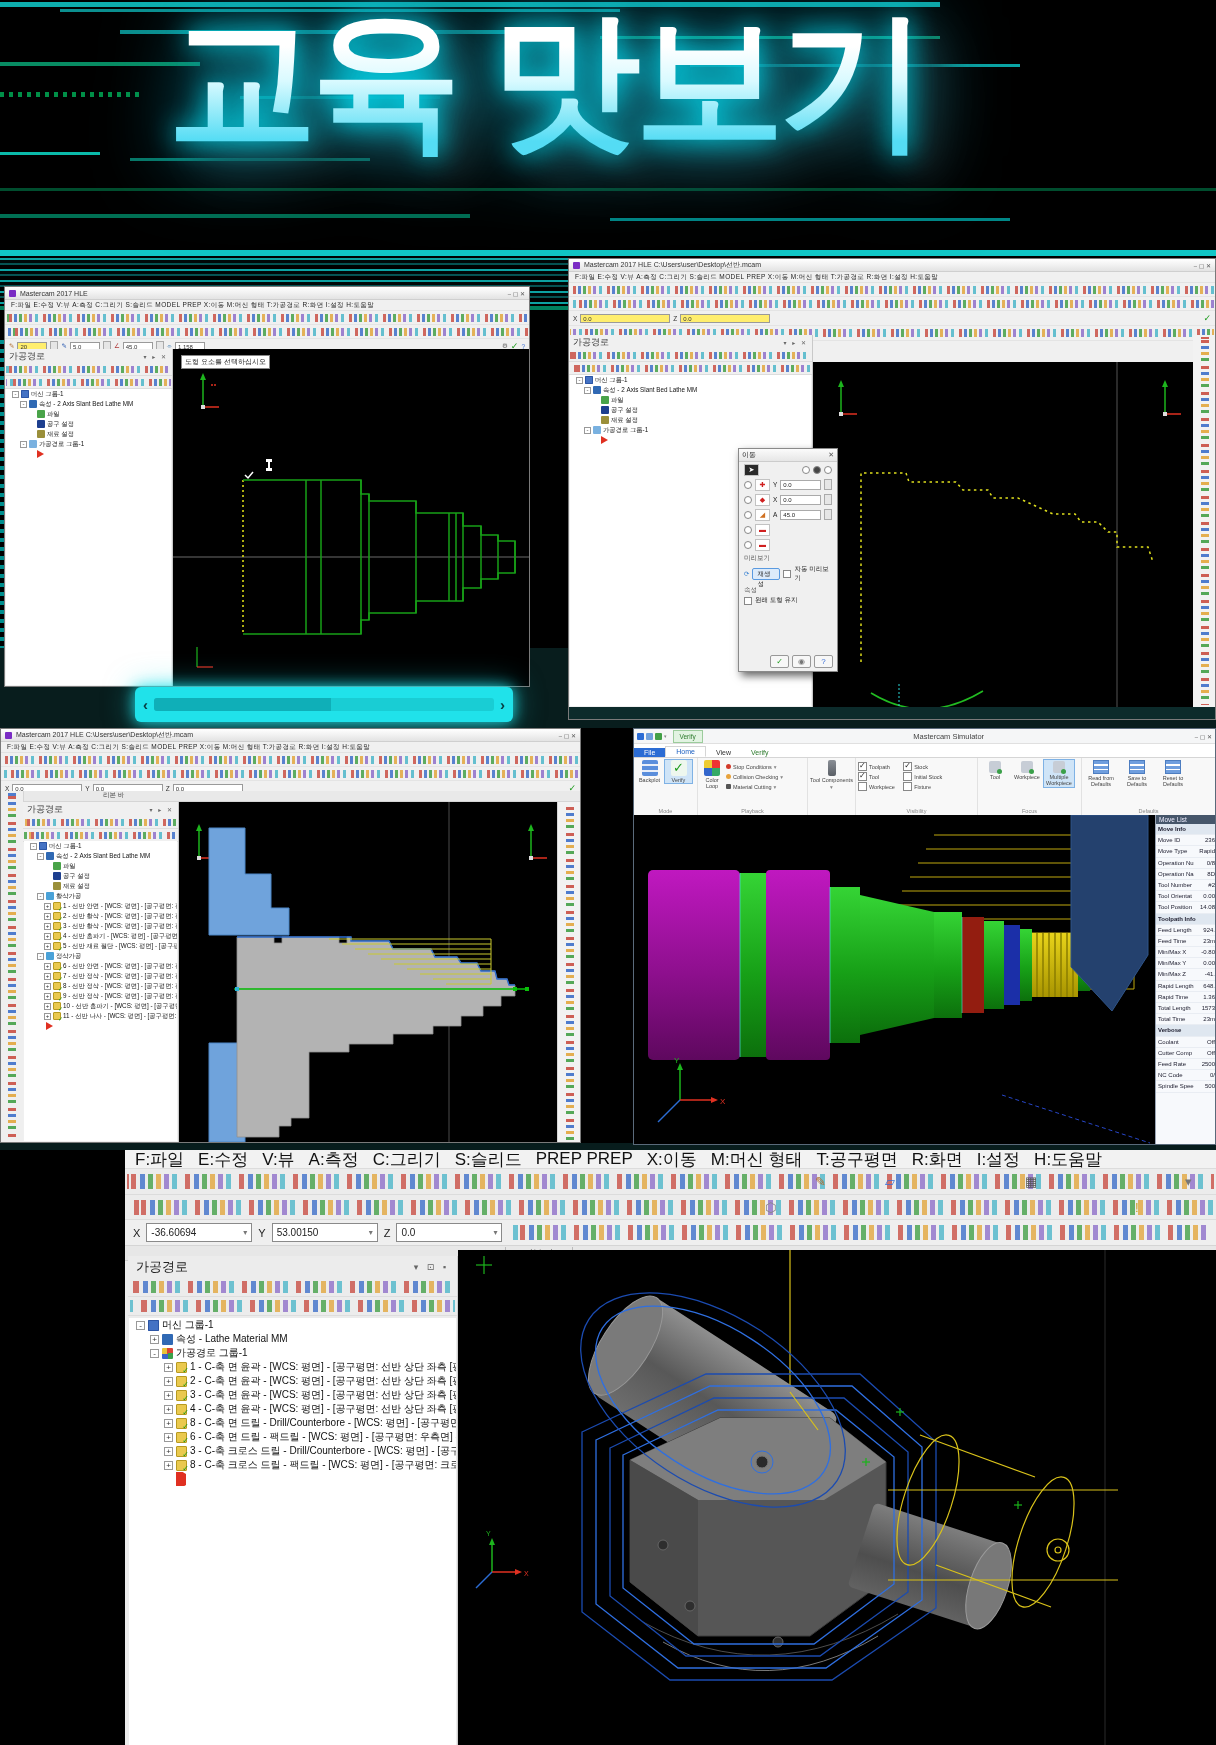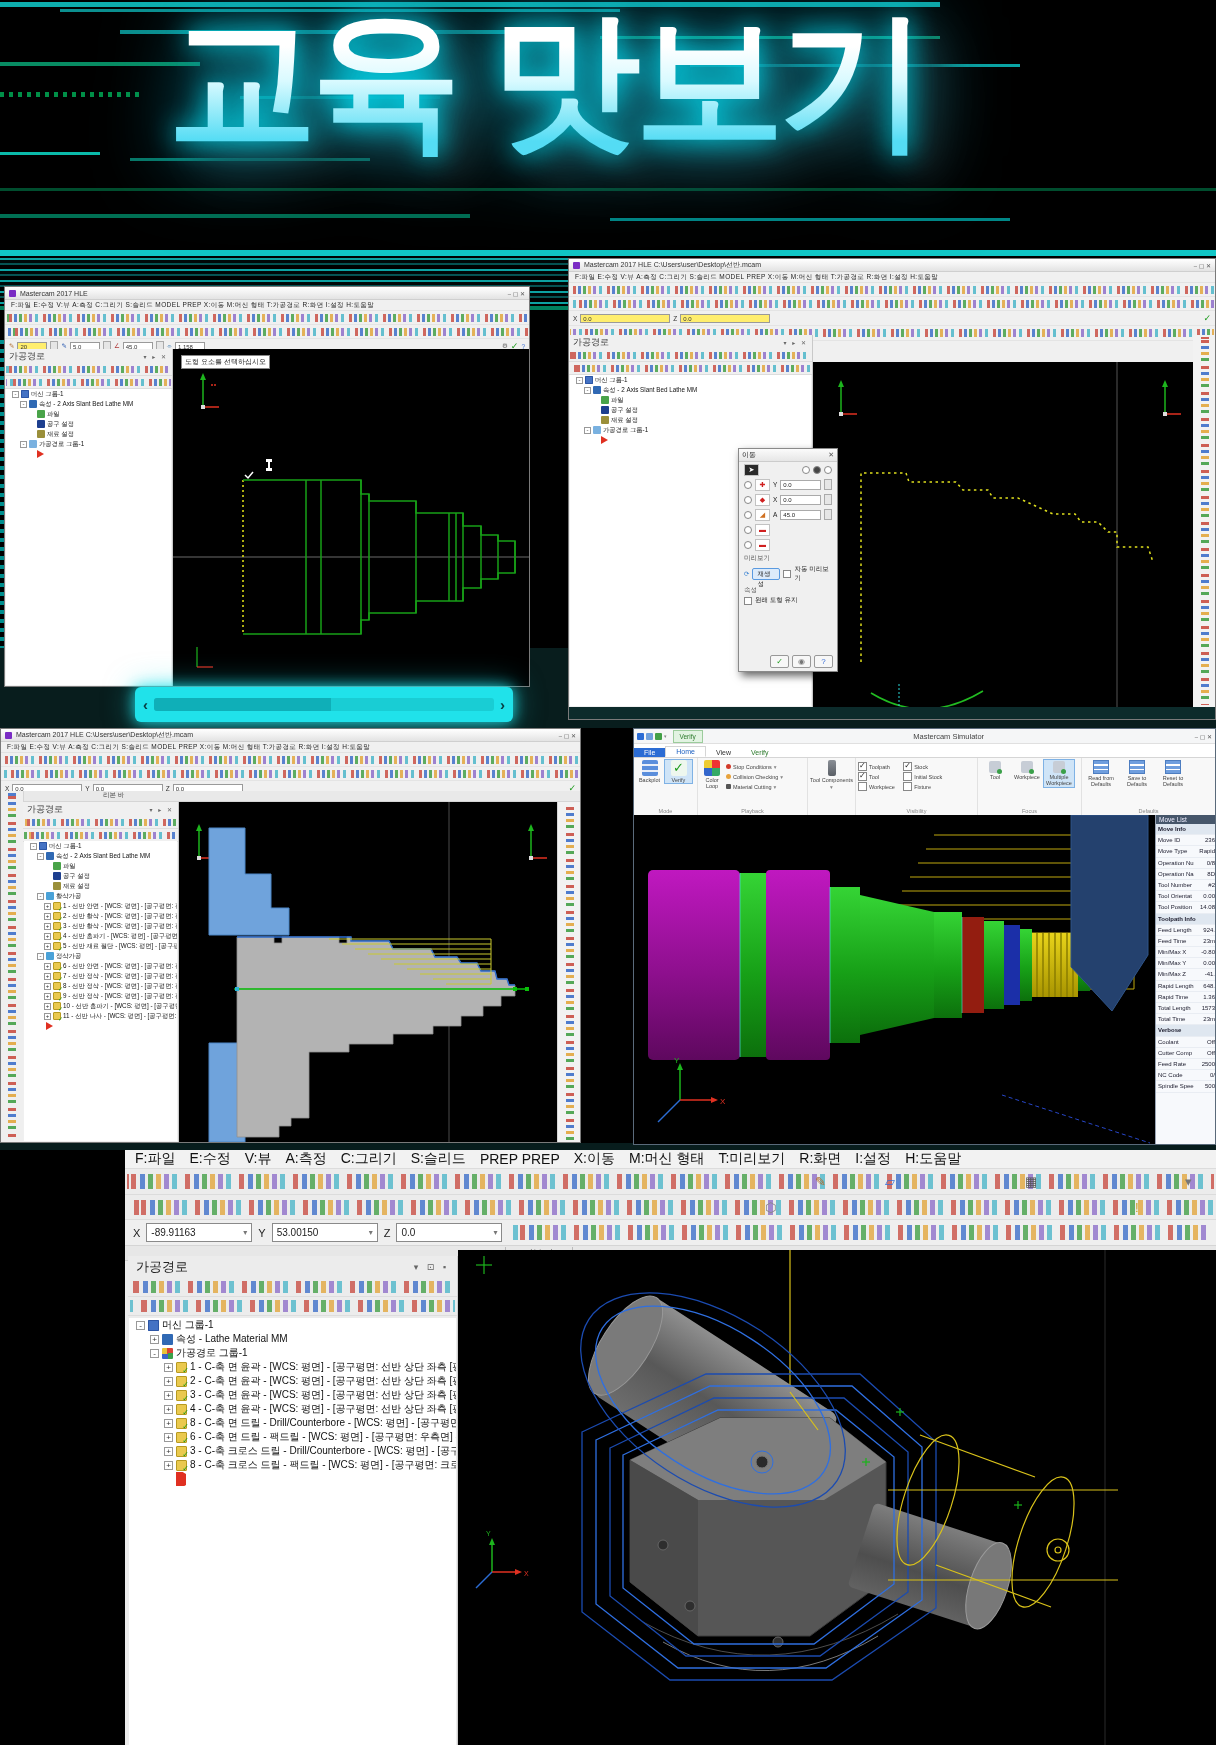--- a/index.html
+++ b/index.html
@@ -143,21 +143,21 @@
 
   .ml{position:absolute;background:#f7f9fc;border-left:1px solid #9aa5b5;font-size:6px;color:#223;overflow:hidden;}
   .mlt{background:#46566a;color:#eef;font-size:6.5px;padding:1px 3px;}
   .mlrow{display:flex;height:10.2px;line-height:10.2px;padding:0 2px;border-bottom:1px solid #e9edf3;}
   .ml-h{background:#dfe7f0;font-weight:bold;}
   .mla{flex:1;overflow:hidden;white-space:nowrap;}
   .mlb{white-space:nowrap;overflow:hidden;max-width:26px;}
 
   
   .bwin{position:absolute;background:#ececec;overflow:hidden;box-sizing:border-box;}
-  .bmenu{height:18px;display:flex;align-items:center;gap:14px;padding:0 10px;font-size:14px;color:#111;
+  .bmenu{height:18px;display:flex;align-items:center;gap:14px;padding:0 10px;font-size:17px;color:#111;
          background:#f2f2f2;border-bottom:1px solid #dcdcdc;white-space:nowrap;}
   .btools{height:25px;position:relative;border-bottom:1px solid #dcdcdc;display:flex;align-items:center;
           gap:9px;padding:0 8px;font-size:13px;overflow:hidden;}
   .bicons{position:absolute;inset:2px;opacity:.8;background-repeat:repeat-x;background-position:4px center;
     background-size:auto 15px;
     background-image:repeating-linear-gradient(90deg,#c94f44 0 5px,transparent 5px 9px,#3d6fc9 9px 14px,
       transparent 14px 17px,#43a047 17px 22px,transparent 22px 25px,#e2a63d 25px 30px,transparent 30px 33px,
       #8e6fc9 33px 38px,transparent 38px 41px,#4db6c9 41px 46px,transparent 46px 54px);}
   .bglyph{position:relative;z-index:2;color:#555;}
   .bcoord{height:25px;display:flex;align-items:center;gap:6px;padding:0 8px;font-size:11px;color:#222;
@@ -1101,41 +1101,41 @@
 
   <span>F:파일</span>
       <span>E:수정</span>
       <span>V:뷰</span>
       <span>A:측정</span>
       <span>C:그리기</span>
       <span>S:슬리드</span>
       <span>PREP PREP</span>
       <span>X:이동</span>
       <span>M:머신 형태</span>
-      <span>T:미리보기</span>
+      <span>T:공구평면</span>
       <span>R:화면</span>
       <span>I:설정</span>
       <span>H:도움말</span>
     </div>
   <div class="btools">
     <div class="bicons"></div>
     <span class="bglyph" style="left:690px;position:absolute;color:#b06a2a;">✎</span>
     <span class="bglyph" style="left:760px;position:absolute;color:#3a6fd8;">▱</span>
     <span class="bglyph" style="left:900px;position:absolute;color:#555;">▦</span>
     <span class="bglyph" style="left:1060px;position:absolute;color:#777;">▾</span>
   </div>
   <div class="btools" style="height:24px;">
     <div class="bicons" style="background-position:14px center;"></div>
     <span class="bglyph" style="left:640px;position:absolute;color:#888;">⬡</span>
     <span class="bglyph" style="left:1010px;position:absolute;color:#c9a227;">!</span>
   </div>
   <div class="bcoord">
     <span>X</span>
     <span class="bfield">
-        <span>-89.91163</span>
+        <span>-36.60694</span>
         <span class="dd">▾</span>
       </span>
     <span>Y</span>
     <span class="bfield">
         <span>53.00150</span>
         <span class="dd">▾</span>
       </span>
     <span>Z</span>
     <span class="bfield">
         <span>0.0</span>

